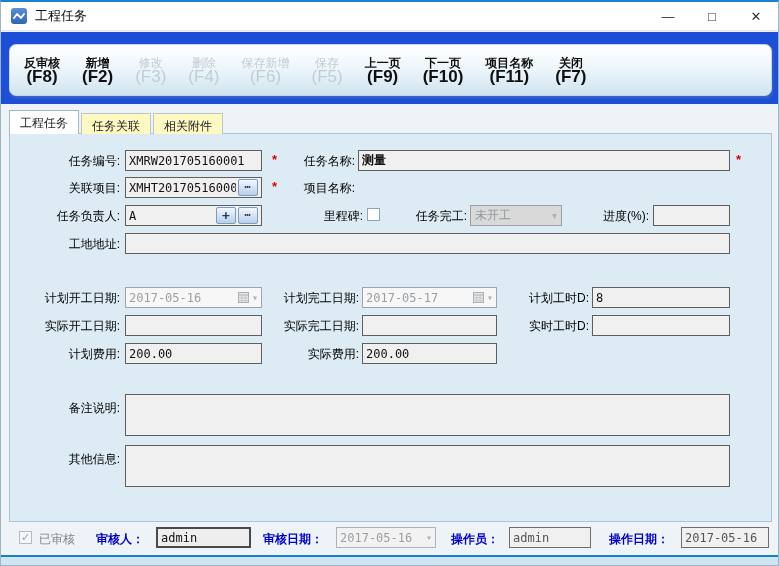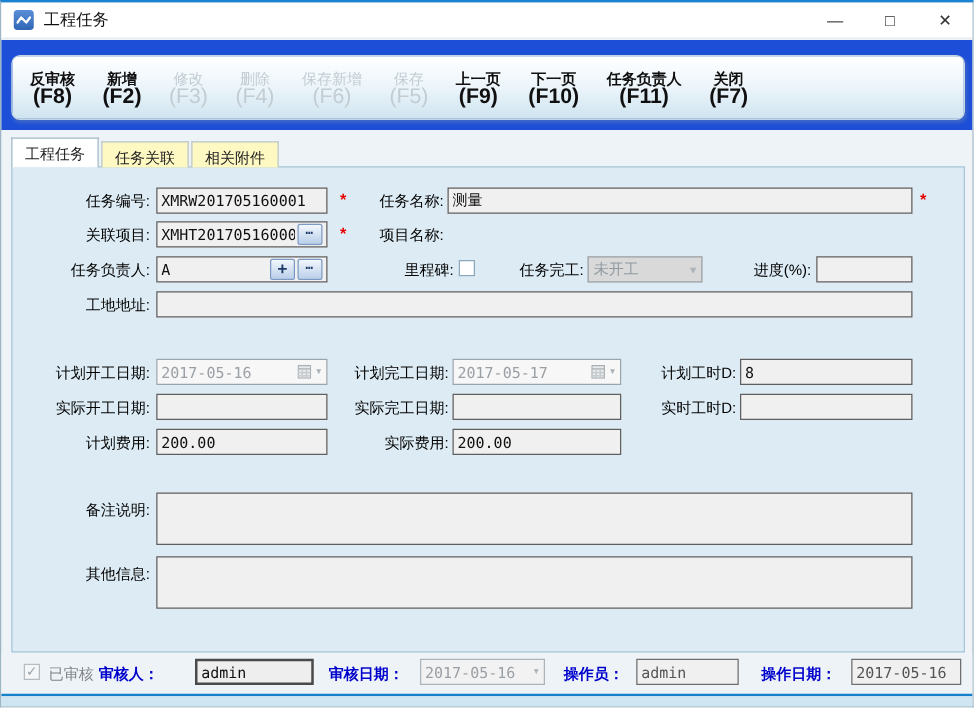--- a/index.html
+++ b/index.html
@@ -126,21 +126,21 @@
       </div>
       <div class="tb-btn">
         <span>上一页</span>
           <span class="fk">(F9)</span>
       </div>
       <div class="tb-btn">
         <span>下一页</span>
           <span class="fk">(F10)</span>
       </div>
       <div class="tb-btn">
-        <span>任务负责人</span>
+        <span>项目名称</span>
           <span class="fk">(F11)</span>
       </div>
       <div class="tb-btn">
         <span>关闭</span>
           <span class="fk">(F7)</span>
       </div>
     </div>
   </div>
 
   <div class="tabstrip">
@@ -148,21 +148,21 @@
     <div class="tab">任务关联</div>
     <div class="tab">相关附件</div>
   </div>
 
   <div class="panel">
 
     <div class="lbl" style="left:0;top:19px;width:110px;">任务编号:</div>
     <input class="fld" style="left: 115px; top: 16px; width: 137px;" value="XMRW201705160001">
     <div class="req" style="left:262px;top:18px;">*</div>
     <div class="lbl" style="left:245px;top:19px;width:100px;">任务名称:</div>
-    <input class="fld" style="left: 348px; top: 16px; width: 372px;" value="测量">
+    <input class="fld" style="left: 348px; top: 16px; width: 372px; font-weight: bold;" value="测量">
     <div class="req" style="left:726px;top:18px;">*</div>
 
     <div class="lbl" style="left:0;top:46px;width:110px;">关联项目:</div>
     <div class="ibox" style="left:115px;top:43px;width:137px;">
       <span class="val">XMHT201705160001</span>
       <span class="mini-btn dots">…</span>
     </div>
     <div class="req" style="left:262px;top:45px;">*</div>
     <div class="lbl" style="left:245px;top:46px;width:100px;">项目名称:</div>
 
@@ -233,21 +233,21 @@
     <div class="lbl" style="left:0;top:266px;width:110px;">备注说明:</div>
     <div class="area" style="left:115px;top:260px;width:605px;height:42px;"></div>
     <div class="lbl" style="left:0;top:317px;width:110px;">其他信息:</div>
     <div class="area" style="left:115px;top:311px;width:605px;height:42px;"></div>
   </div>
 
   <div class="footer">
     <div class="chk checked" style="left:18px;top:9px;">✓</div>
     <div class="glbl" style="left:38px;top:9px;">已审核</div>
 
-    <div class="blbl" style="left:78px;top:9px;">审核人：</div>
+    <div class="blbl" style="left:95px;top:9px;">审核人：</div>
     <input class="fld" style="left: 155px; top: 5px; width: 95px; border: 2px solid rgb(74, 74, 74); background: rgb(238, 238, 238);" value="admin">
 
     <div class="blbl" style="left:262px;top:9px;">审核日期：</div>
     <div class="dbox" style="left:335px;top:5px;width:100px;background:#f2f2f2;border-color:#aab4ba;">
       <span class="val">2017-05-16</span>
       <span class="chev">▾</span>
     </div>
 
     <div class="blbl" style="left:450px;top:9px;">操作员：</div>
     <input class="fld" style="left: 508px; top: 5px; width: 82px; color: rgb(85, 85, 85); border-color: rgb(110, 110, 110);" value="admin">

